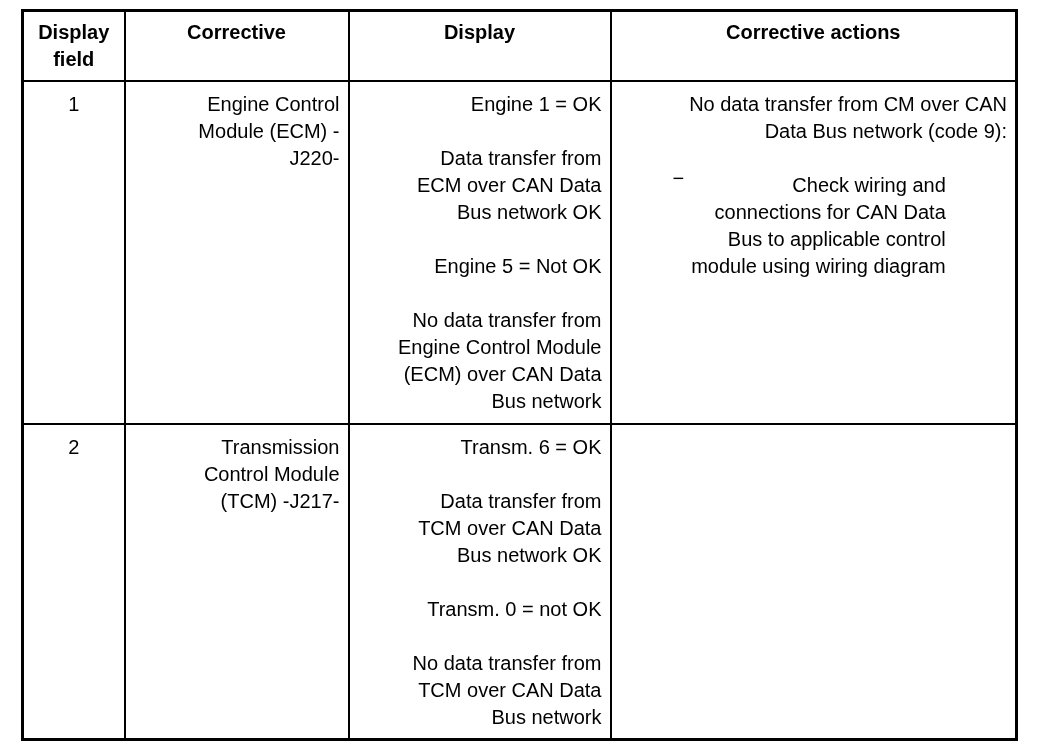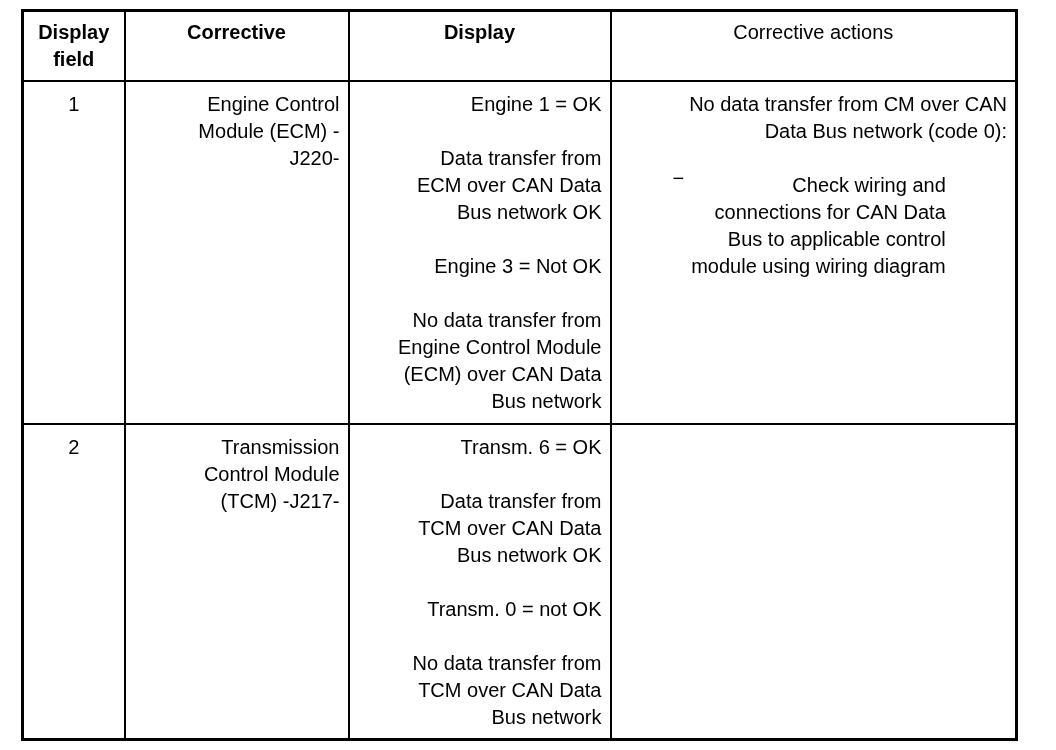--- a/index.html
+++ b/index.html
@@ -32,21 +32,21 @@
     line-height: 27px;
     color: #000000;
     overflow: hidden;
   }
   table.doc th {
     font-weight: bold;
     text-align: center;
     padding: 7px 4px 0 4px;
   }
   table.doc th.normal-weight {
-    font-weight: normal;
+    font-weight: bold;
   }
   table.doc td {
     padding: 9px 8px 4px 11px;
     text-align: right;
   }
   table.doc td.field-cell {
     text-align: center;
     padding-left: 4px;
     padding-right: 4px;
   }
@@ -92,29 +92,29 @@
         <td class="field-cell">1</td>
         <td class="pre">Engine Control
 Module (ECM) -
 J220-</td>
         <td class="pre">Engine 1 = OK
 
 Data transfer from
 ECM over CAN Data
 Bus network OK
 
-Engine 3 = Not OK
+Engine 5 = Not OK
 
 No data transfer from
 Engine Control Module
 (ECM) over CAN Data
 Bus network</td>
         <td>
           <div class="pre">No data transfer from CM over CAN
-Data Bus network (code 0):</div>
+Data Bus network (code 9):</div>
           <div class="bullet">
             <span class="marker">−</span>
             <span class="pre">Check wiring and
 connections for CAN Data
 Bus to applicable control
 module using wiring diagram</span>
           </div>
         </td>
       </tr>
       <tr class="body-row-2">

